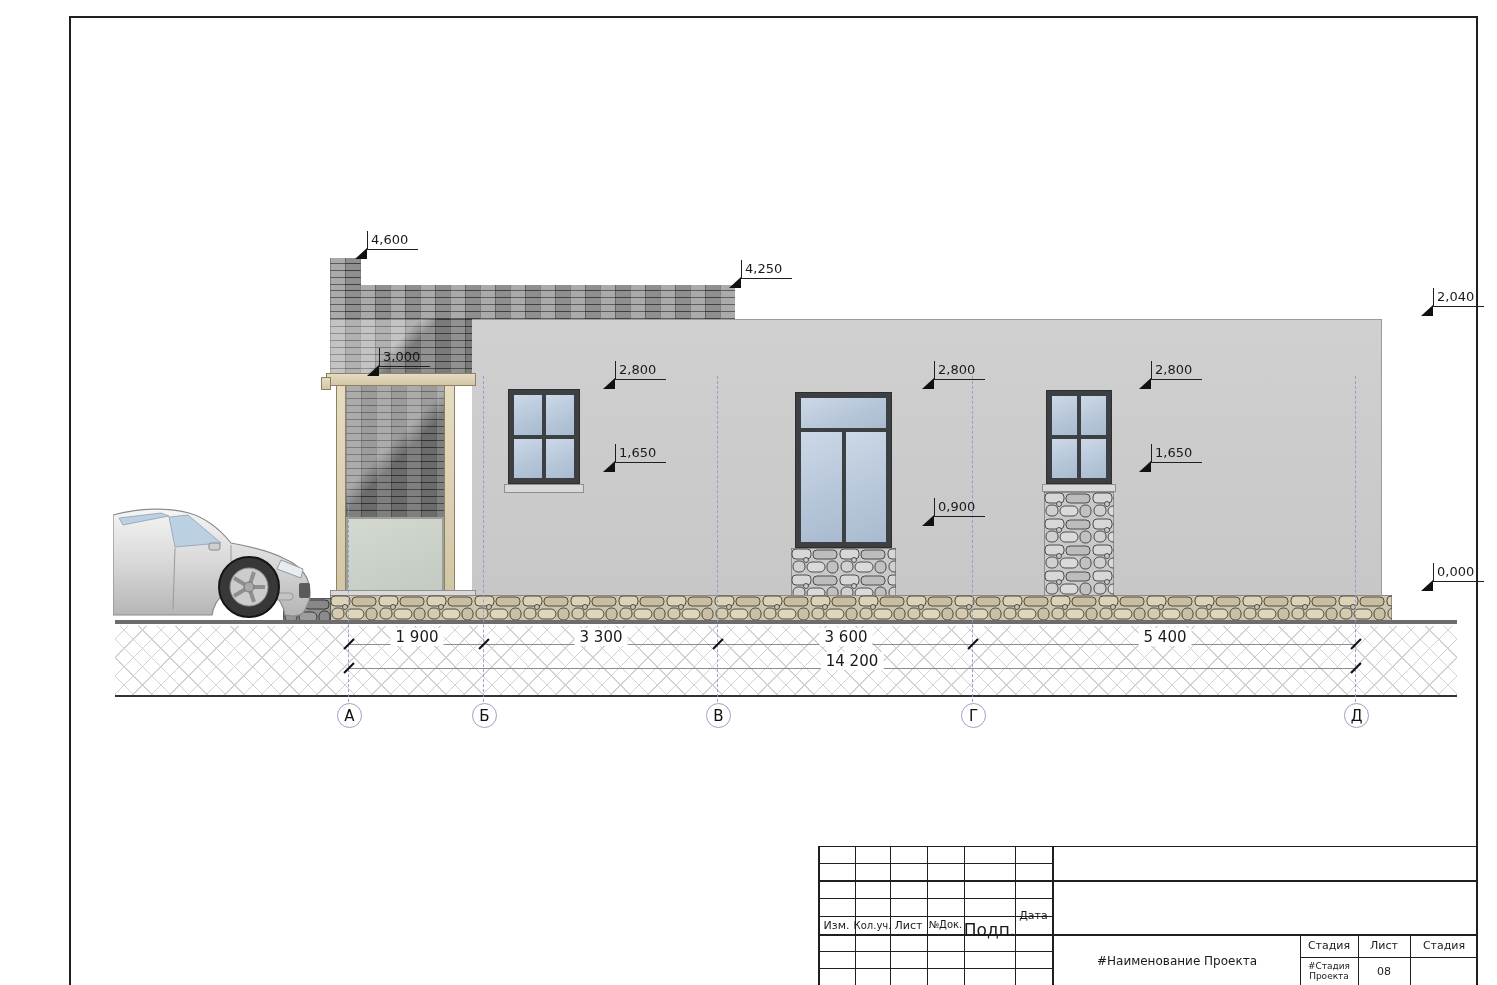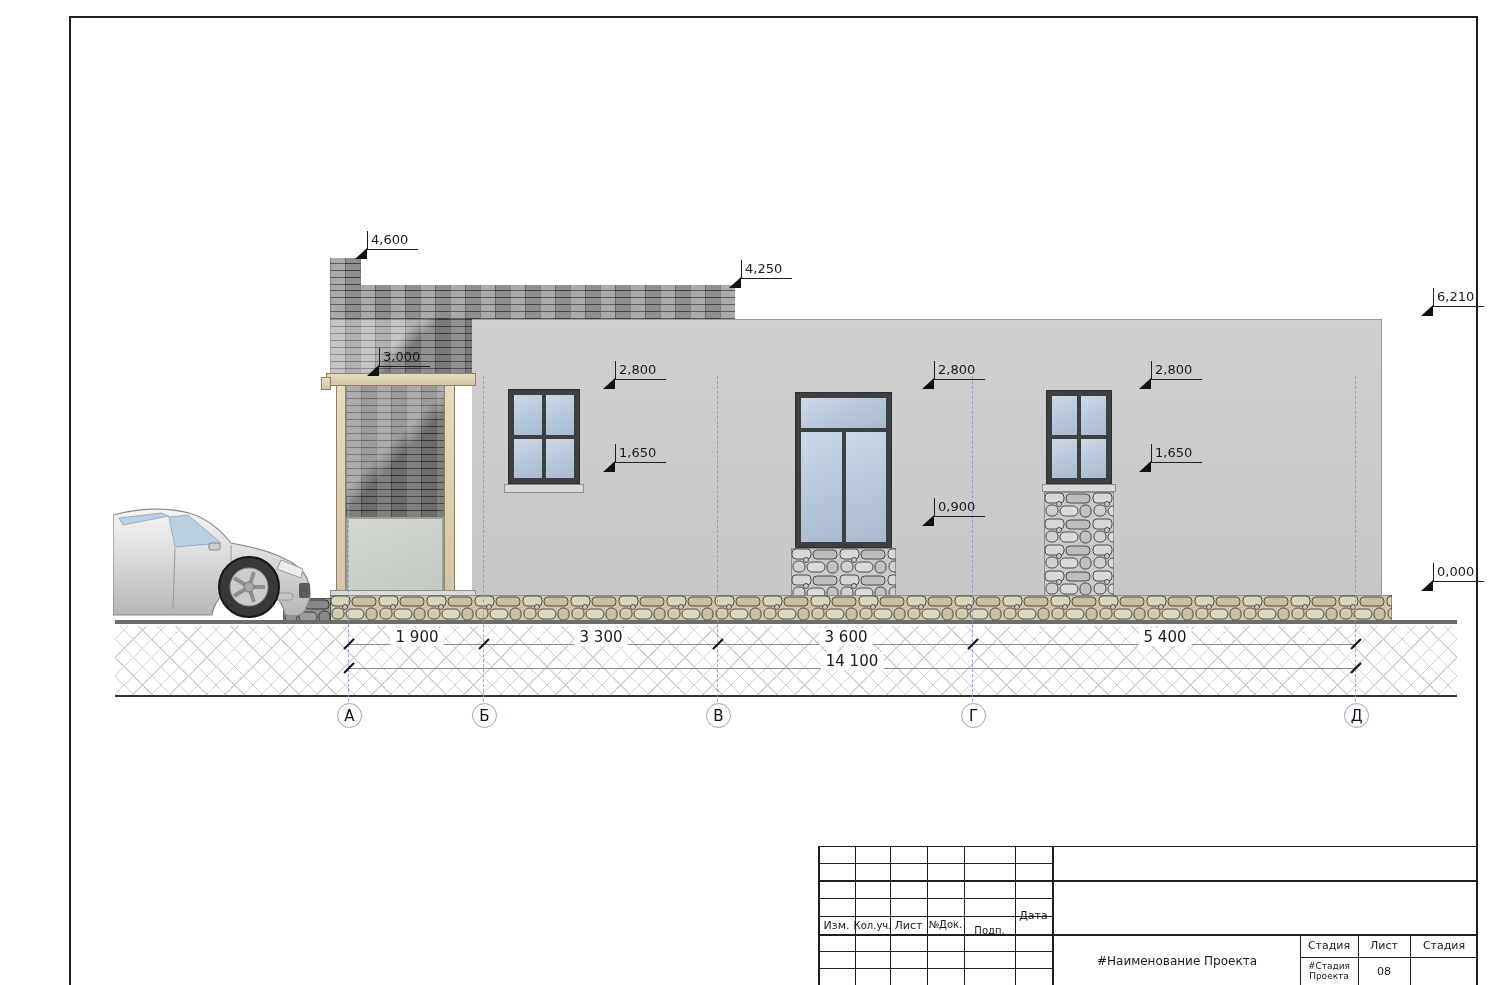--- a/index.html
+++ b/index.html
@@ -200,21 +200,21 @@
   <div class="abs tick" style="left:711px;top:643px;"></div>
   <div class="abs tick" style="left:966px;top:643px;"></div>
   <div class="abs tick" style="left:1349px;top:643px;"></div>
   <div class="abs tick" style="left:342px;top:667px;"></div>
   <div class="abs tick" style="left:1349px;top:667px;"></div>
 
   <div class="abs dimlab" style="left:417px;top:628px;">1 900</div>
   <div class="abs dimlab" style="left:601px;top:628px;">3 300</div>
   <div class="abs dimlab" style="left:846px;top:628px;">3 600</div>
   <div class="abs dimlab" style="left:1165px;top:628px;">5 400</div>
-  <div class="abs dimlab" style="left:852px;top:652px;">14 100</div>
+  <div class="abs dimlab" style="left:852px;top:652px;">14 200</div>
 
   <div class="abs axis-bubble" style="left:337px;top:703px;">А</div>
   <div class="abs axis-bubble" style="left:472px;top:703px;">Б</div>
   <div class="abs axis-bubble" style="left:706px;top:703px;">В</div>
   <div class="abs axis-bubble" style="left:961px;top:703px;">Г</div>
   <div class="abs axis-bubble" style="left:1344px;top:703px;">Д</div>
 
   <div class="abs elev" style="left:355px;top:229px;">
     <svg width="12" height="11">
         <polygon points="12,0 12,11 0,11" fill="#111"></polygon>
@@ -224,21 +224,21 @@
   <div class="abs elev" style="left:729px;top:258px;">
     <svg width="12" height="11">
         <polygon points="12,0 12,11 0,11" fill="#111"></polygon>
       </svg>
     <span class="lbl">4,250</span>
   </div>
   <div class="abs elev" style="left:1421px;top:286px;">
     <svg width="12" height="11">
         <polygon points="12,0 12,11 0,11" fill="#111"></polygon>
       </svg>
-    <span class="lbl">6,210</span>
+    <span class="lbl">2,040</span>
   </div>
   <div class="abs elev" style="left:367px;top:346px;">
     <svg width="12" height="11">
         <polygon points="12,0 12,11 0,11" fill="#111"></polygon>
       </svg>
     <span class="lbl">3,000</span>
   </div>
   <div class="abs elev" style="left:603px;top:359px;">
     <svg width="12" height="11">
         <polygon points="12,0 12,11 0,11" fill="#111"></polygon>
@@ -302,21 +302,21 @@
     <div class="tbl" style="left:197px;top:0;width:1px;height:139px;"></div>
     <div class="tbl" style="left:234px;top:0;width:2px;height:139px;"></div>
     <div class="tbl" style="left:482px;top:88px;width:1px;height:51px;"></div>
     <div class="tbl" style="left:540px;top:88px;width:1px;height:51px;"></div>
     <div class="tbl" style="left:592px;top:88px;width:1px;height:51px;"></div>
 
     <div class="tbc" style="left:0;top:70px;width:37px;height:18px;font-size:11px;">Изм.</div>
     <div class="tbc" style="left:37px;top:70px;width:35px;height:18px;font-size:10px;">Кол.уч.</div>
     <div class="tbc" style="left:72px;top:70px;width:37px;height:18px;font-size:11px;">Лист</div>
     <div class="tbc" style="left:109px;top:70px;width:37px;height:11px;font-size:10px;margin-top:3px;">№Док.</div>
-    <div class="tbc" style="left:146px;top:70px;width:51px;height:28px;font-size:10px;">Подп.</div>
+    <div class="tbc" style="left:146px;top:70px;width:51px;height:28px;font-size:17px;">Подп.</div>
     <div class="tbc" style="left:197px;top:60px;width:37px;height:18px;font-size:11px;">Дата</div>
 
     <div class="tbc" style="left:236px;top:90px;width:246px;height:49px;font-size:12px;">#Наименование Проекта</div>
 
     <div class="tbc" style="left:482px;top:88px;width:58px;height:23px;font-size:11px;">Стадия</div>
     <div class="tbc" style="left:540px;top:88px;width:52px;height:23px;font-size:11px;">Лист</div>
     <div class="tbc" style="left:592px;top:88px;width:68px;height:23px;font-size:11px;">Стадия</div>
     <div class="tbc" style="left:484px;top:111px;width:54px;height:28px;font-size:9px;line-height:10px;">#Стадия Проекта</div>
     <div class="tbc" style="left:540px;top:111px;width:52px;height:28px;font-size:11px;">08</div>
     <div class="tbc" style="left:592px;top:111px;width:68px;height:28px;font-size:11px;"></div>

